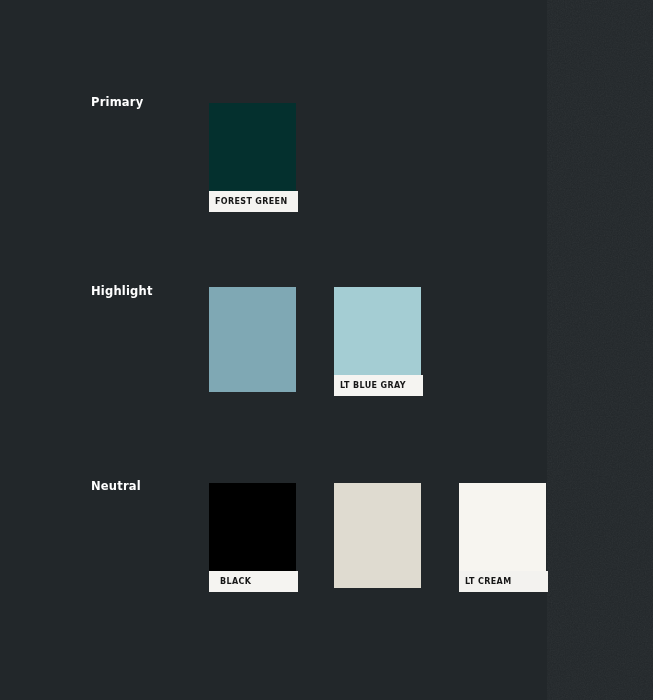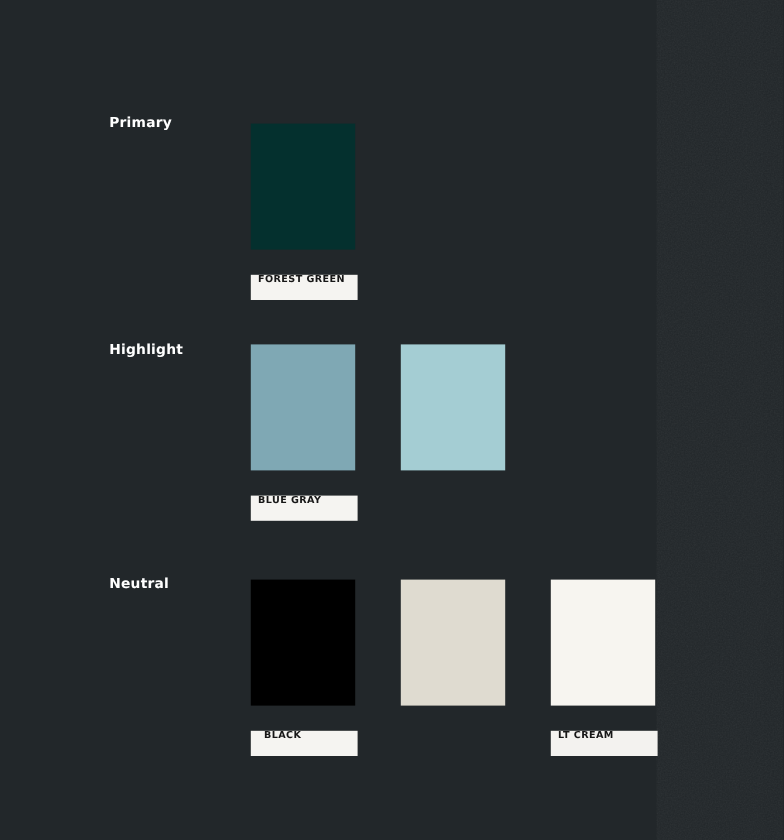--- a/index.html
+++ b/index.html
@@ -77,24 +77,23 @@
   }
 
   .swatch-label {
     position: absolute;
     left: 0;
     top: 88px;
     width: 89px;
     height: 21px;
     background: #f5f4f1;
     display: flex;
-    align-items: flex-start;
+    align-items: center;
     box-sizing: border-box;
     padding-left: 6px;
-    margin-top: 38px;
   }
 
   .swatch-label-text {
     font-family: "DejaVu Sans", sans-serif;
     font-size: 8px;
     font-weight: bold;
     color: #171717;
     letter-spacing: 0.35px;
     white-space: nowrap;
     line-height: 1;
@@ -126,26 +125,26 @@
             <span class="swatch-label-text" style="color: rgb(23, 23, 23);">FOREST GREEN</span>
           </div>
         </div>
       </div>
     </div>
     <div class="palette-section" style="top: 0px;">
       <div class="section-label" style="top: 286px; color: rgb(255, 255, 255);">Highlight</div>
       <div class="swatch-row" style="top: 287px;">
         <div class="swatch-card" style="left: 209px;">
           <div class="swatch-chip" style="background: rgb(127, 168, 180);"></div>
-          <div class="swatch-label" style="background: rgb(245, 244, 241);">
-            <span class="swatch-label-text" style="color: rgb(23, 23, 23);">BLUE GRAY</span>
-          </div>
         </div>
         <div class="swatch-card" style="left: 334px;">
           <div class="swatch-chip" style="background: rgb(164, 205, 211);"></div>
+          <div class="swatch-label" style="background: rgb(245, 244, 241);">
+            <span class="swatch-label-text" style="color: rgb(23, 23, 23);">LT BLUE GRAY</span>
+          </div>
         </div>
       </div>
     </div>
     <div class="palette-section" style="top: 0px;">
       <div class="section-label" style="top: 481px; color: rgb(255, 255, 255);">Neutral</div>
       <div class="swatch-row" style="top: 483px;">
         <div class="swatch-card" style="left: 209px;">
           <div class="swatch-chip" style="background: rgb(0, 0, 0);"></div>
           <div class="swatch-label" style="background: rgb(245, 244, 241); padding-left: 11px;">
             <span class="swatch-label-text" style="color: rgb(23, 23, 23);">BLACK</span>

